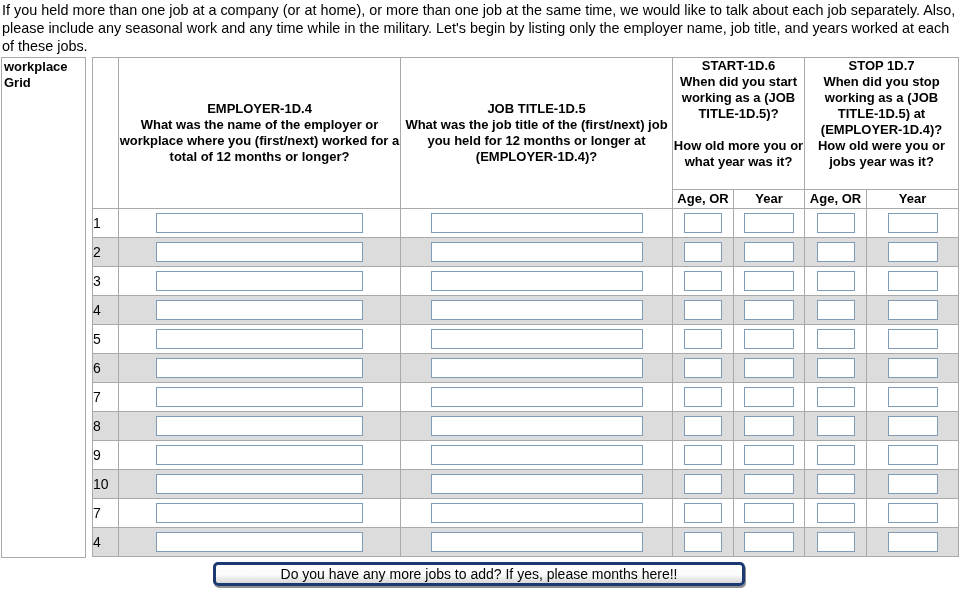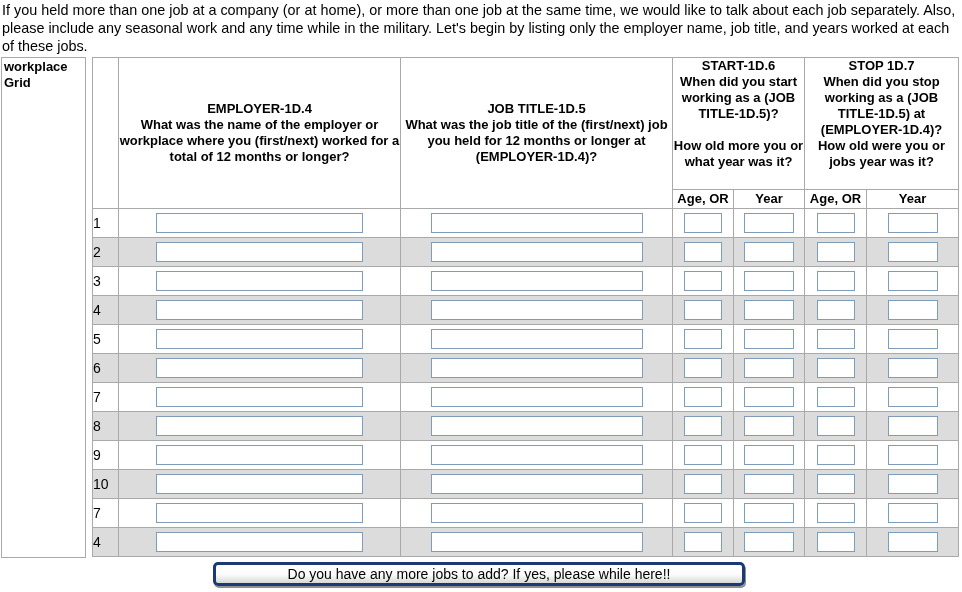--- a/index.html
+++ b/index.html
@@ -351,13 +351,13 @@
     <td>
       <input type="text" class="txt w-age" style="">
     </td>
     <td>
       <input type="text" class="txt w-yr" style="">
     </td>
   </tr>
     </tbody>
 </table>
 
-<button class="add">Do you have any more jobs to add? If yes, please while here!!</button>
+<button class="add">Do you have any more jobs to add? If yes, please months here!!</button>
 
 </body></html>

